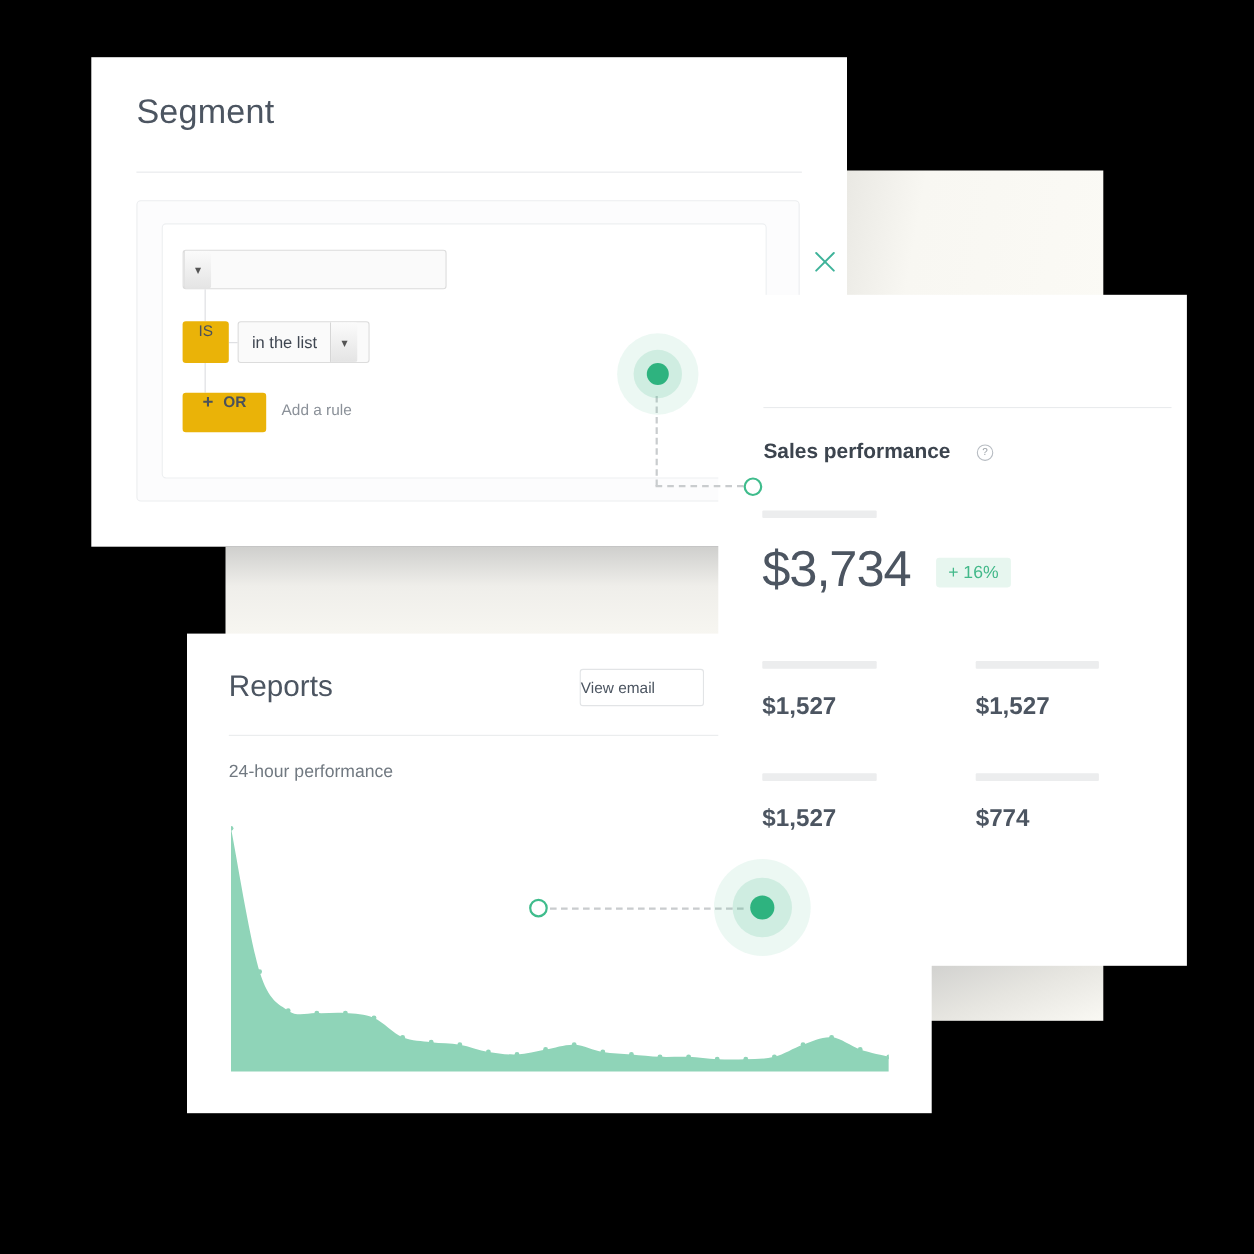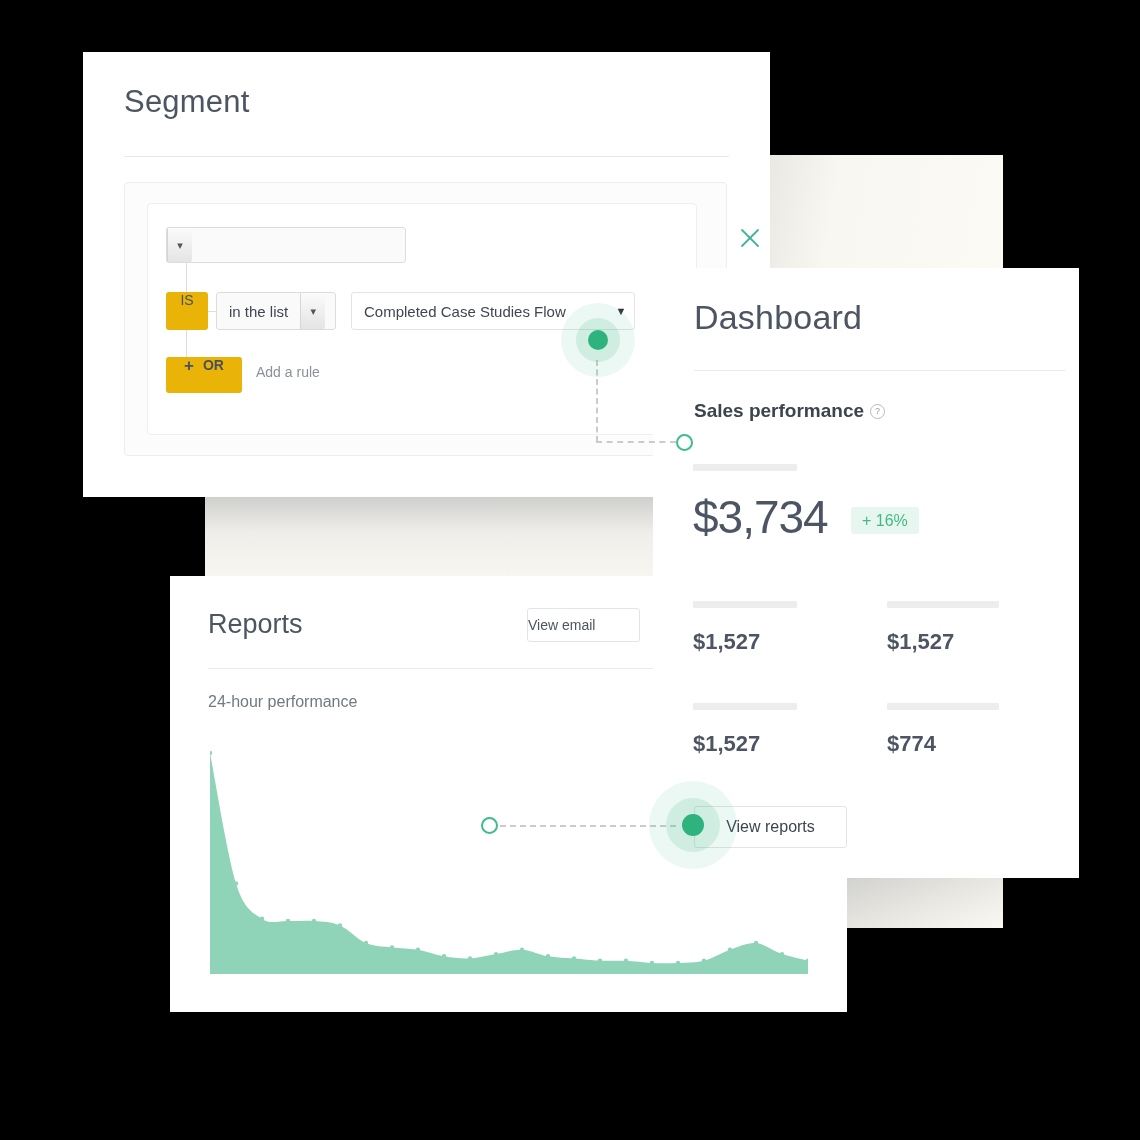--- a/index.html
+++ b/index.html
@@ -121,21 +121,21 @@
   
   #dashboard-panel{left:653px;top:268px;width:426px;height:610px;}
   .dash-title{
     position:absolute;left:41px;top:30px;
     font-size:34px;color:#4c5561;font-weight:400;letter-spacing:.2px;
   }
   .dash-rule{position:absolute;left:41px;top:102px;width:371px;height:1px;background:#e9ebed;}
   .dash-sub{
     position:absolute;left:41px;top:132px;
     font-size:19px;color:#3c444e;font-weight:600;
-    display:flex;align-items:center;gap:6px;
+    display:flex;align-items:center;gap:24px;
   }
   .help-i{
     display:inline-block;width:13px;height:13px;border-radius:50%;
     border:1px solid #b7bcc2;color:#9aa0a6;font-size:9px;line-height:12px;
     text-align:center;font-weight:400;
   }
   .ph-bar{position:absolute;height:7px;background:#ecedee;border-radius:1px;}
   .metric-big{
     position:absolute;left:40px;top:222px;
     font-size:46px;color:#4c5561;font-weight:400;letter-spacing:-1px;
@@ -209,24 +209,20 @@
 
         <div class="chip" id="chip-is">
           <span>IS</span>
         </div>
 
         <div class="sel" id="sel-operator">
           <span class="sel-txt">in the list</span>
           <span class="sel-arrow">▾</span>
         </div>
 
-        <div class="value-box">
-          <span class="vb-txt">Completed Case Studies Flow</span>
-          <span class="vb-caret">▼</span>
-        </div>
 
         <div class="chip" id="chip-or">
           <span class="plus">+</span>
           <span>OR</span>
         </div>
 
         <div id="add-rule">Add a rule</div>
 
         <div id="close-x">
           <svg width="22" height="22" viewBox="0 0 22 22" aria-hidden="true">
@@ -294,21 +290,20 @@
           <circle cx="494.00" cy="215.74" r="2.2" fill="#8fd4b8"></circle>
           <circle cx="520.00" cy="204.69" r="2.2" fill="#8fd4b8"></circle>
           <circle cx="546.00" cy="198.06" r="2.2" fill="#8fd4b8"></circle>
           <circle cx="572.00" cy="209.11" r="2.2" fill="#8fd4b8"></circle>
           <circle cx="598.00" cy="215.74" r="2.2" fill="#8fd4b8"></circle>
         </svg>
     </div>
   </div>
 
   <div class="panel" id="dashboard-panel">
-    <div class="dash-title">Dashboard</div>
     <div class="dash-rule"></div>
 
     <div class="dash-sub">
       <span>Sales performance</span>
       <span class="help-i">?</span>
     </div>
 
     <div class="ph-bar" style="left:40px;top:196px;width:104px;"></div>
 
     <div class="metric-big">$3,734</div>
@@ -317,23 +312,20 @@
     <div class="ph-bar" style="left:40px;top:333px;width:104px;"></div>
     <div class="ph-bar" style="left:234px;top:333px;width:112px;"></div>
     <div class="ph-bar" style="left:40px;top:435px;width:104px;"></div>
     <div class="ph-bar" style="left:234px;top:435px;width:112px;"></div>
 
     <div class="metric-sm" style="left:40px;top:361px;">$1,527</div>
     <div class="metric-sm" style="left:234px;top:361px;">$1,527</div>
     <div class="metric-sm" style="left:40px;top:463px;">$1,527</div>
     <div class="metric-sm" style="left:234px;top:463px;">$774</div>
 
-    <div id="view-reports">
-      <span>View reports</span>
-    </div>
   </div>
 
   <div class="dashline v" style="left:596px;top:360px;height:82px;"></div>
   <div class="dashline h" style="left:596px;top:441px;width:80px;"></div>
   <div class="marker-hollow" style="left:676px;top:434px;"></div>
 
   <div class="dashline h" style="left:500px;top:825px;width:176px;"></div>
   <div class="marker-hollow" style="left:481px;top:817px;"></div>
 
   <div class="hotspot" style="left:598px;top:340px;width:0;height:0;">

